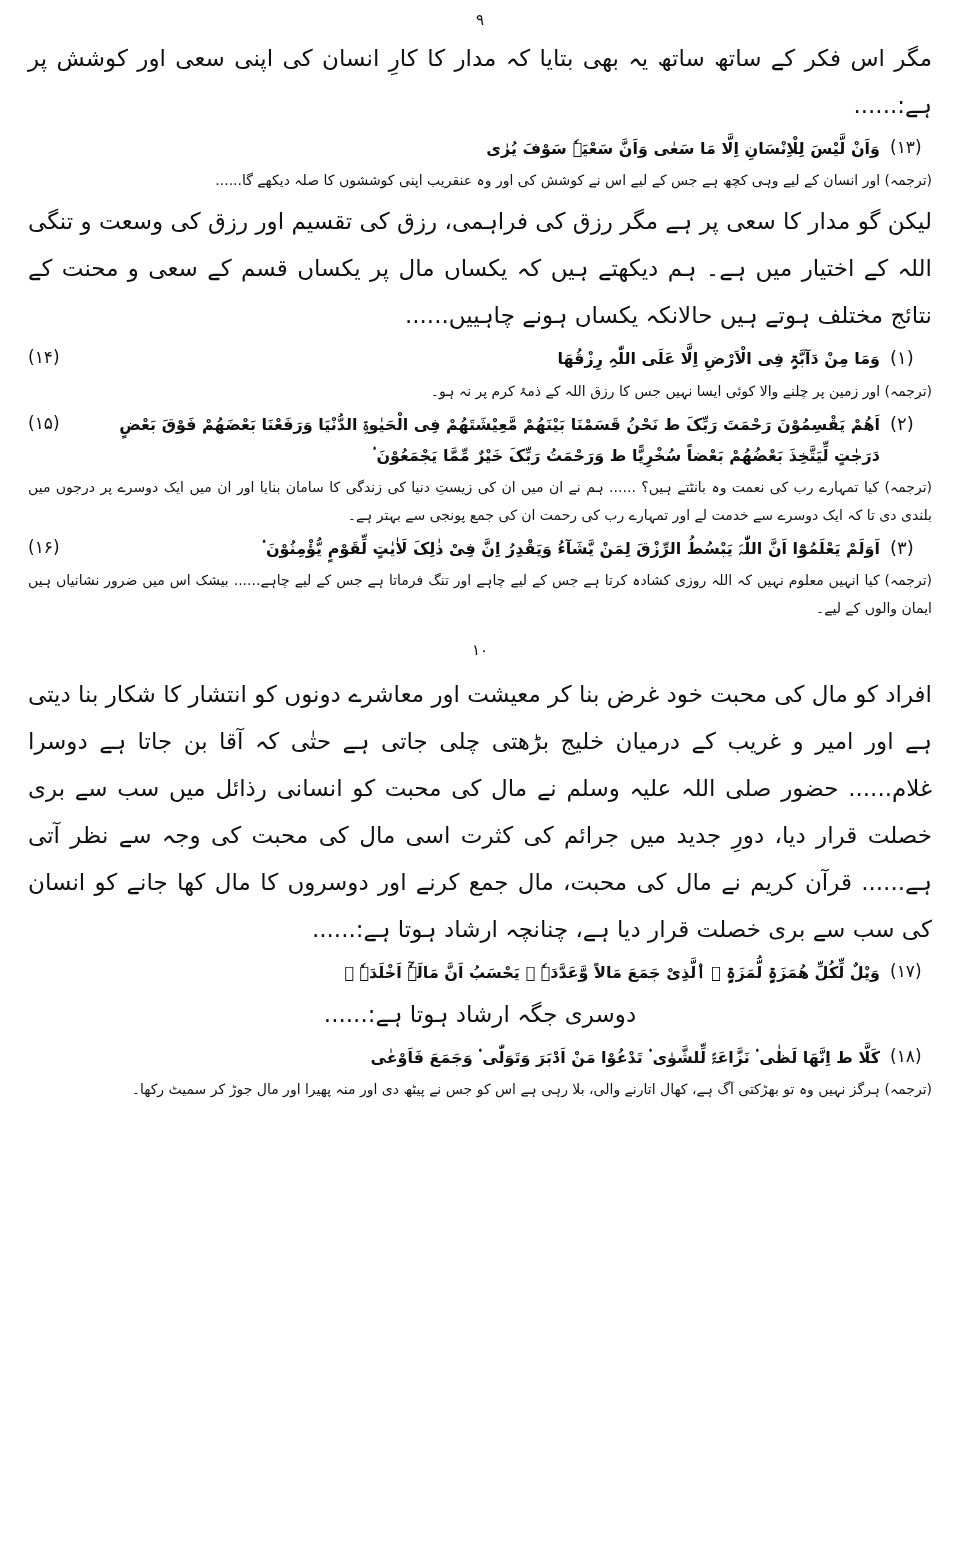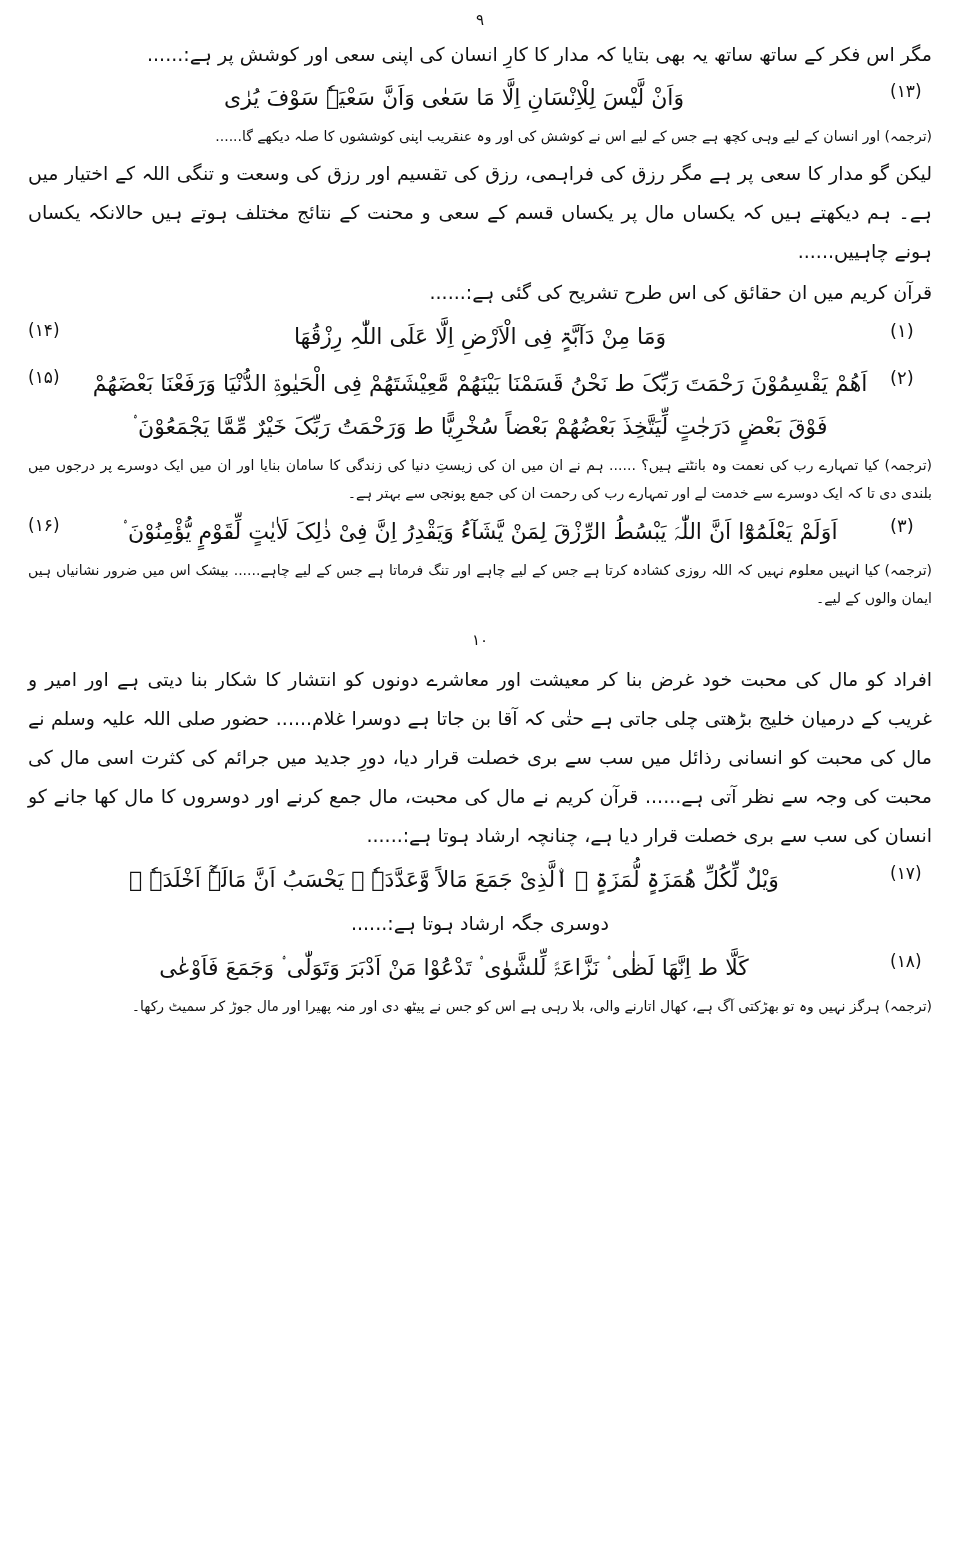--- a/index.html
+++ b/index.html
@@ -25,21 +25,21 @@
     text-align: center;
     font-size: 15px;
     line-height: 1.1;
     margin: 2px 0 6px 0;
     direction: rtl;
   }
   .para {
     direction: rtl;
     text-align: justify;
     text-align-last: right;
-    font-size: 19px;
+    font-size: 23px;
     line-height: 2.05;
     margin: 0 0 2px 0;
     letter-spacing: 0.2px;
   }
   .center {
     text-align: right;
     text-align-last: center;
   }
   .ayah-row {
     display: flex;
@@ -52,23 +52,24 @@
     flex: 0 0 auto;
     font-size: 18px;
     direction: rtl;
     padding-top: 4px;
     min-width: 42px;
     text-align: left;
   }
   .ayah-text {
     flex: 1 1 auto;
     direction: rtl;
-    text-align: center;
-    font-size: 22px;
+    text-align: right;
+    font-size: 16px;
     line-height: 1.95;
+    font-weight: bold;
   }
   .ref {
     font-size: 17px;
     white-space: nowrap;
   }
   .trans {
     direction: rtl;
     text-align: justify;
     text-align-last: right;
     font-size: 14px;
@@ -89,28 +90,28 @@
 
   <div class="ayah-row">
     <div class="ayah-marker ref">(۱۳)</div>
     <div class="ayah-text">وَاَنْ لَّیْسَ لِلْاِنْسَانِ اِلَّا مَا سَعٰی وَاَنَّ سَعْیَہٗ سَوْفَ یُرٰی</div>
   </div>
 
   <div class="trans">(ترجمہ)  اور انسان کے لیے وہی کچھ ہے جس کے لیے اس نے کوشش کی اور وہ عنقریب اپنی کوششوں کا صلہ دیکھے گا......</div>
 
   <div class="para">لیکن گو مدار کا سعی پر ہے مگر رزق کی فراہمی، رزق کی تقسیم اور رزق کی وسعت و تنگی اللہ کے اختیار میں ہے۔ ہم دیکھتے ہیں کہ یکساں مال پر یکساں قسم کے سعی و محنت کے نتائج مختلف ہوتے ہیں حالانکہ یکساں ہونے چاہییں......</div>
 
-  <div class="para">قرآن کریم میں ان حقائق کی اس طرح تشریح کی گئی ہے:......</div>
 
   <div class="ayah-row">
     <div class="ayah-marker">(۱)</div>
     <div class="ayah-text">وَمَا مِنْ دَآبَّۃٍ فِی الْاَرْضِ اِلَّا عَلَی اللّٰہِ رِزْقُھَا</div>
     <div class="ayah-marker ref">(۱۴)</div>
   </div>
 
+  <div class="trans">(ترجمہ) اور زمین پر چلنے والا کوئی ایسا نہیں جس کا رزق اللہ کے ذمۂ کرم پر نہ ہو۔</div>
 
   <div class="ayah-row">
     <div class="ayah-marker">(۲)</div>
     <div class="ayah-text">اَھُمْ یَقْسِمُوْنَ رَحْمَتَ رَبِّکَ ط نَحْنُ قَسَمْنَا بَیْنَھُمْ مَّعِیْشَتَھُمْ فِی الْحَیٰوۃِ الدُّنْیَا وَرَفَعْنَا بَعْضَھُمْ فَوْقَ بَعْضٍ دَرَجٰتٍ لِّیَتَّخِذَ بَعْضُھُمْ بَعْضاً سُخْرِیًّا ط وَرَحْمَتُ رَبِّکَ خَیْرٌ مِّمَّا یَجْمَعُوْنَ ۟</div>
     <div class="ayah-marker ref">(۱۵)</div>
   </div>
 
   <div class="trans">(ترجمہ) کیا تمہارے رب کی نعمت وہ بانٹتے ہیں؟ ...... ہم نے ان میں ان کی زیستِ دنیا کی زندگی کا سامان بنایا اور ان میں ایک دوسرے پر درجوں میں بلندی دی تا کہ ایک دوسرے سے خدمت لے اور تمہارے رب کی رحمت ان کی جمع پونجی سے بہتر ہے۔</div>
 
   <div class="ayah-row">

